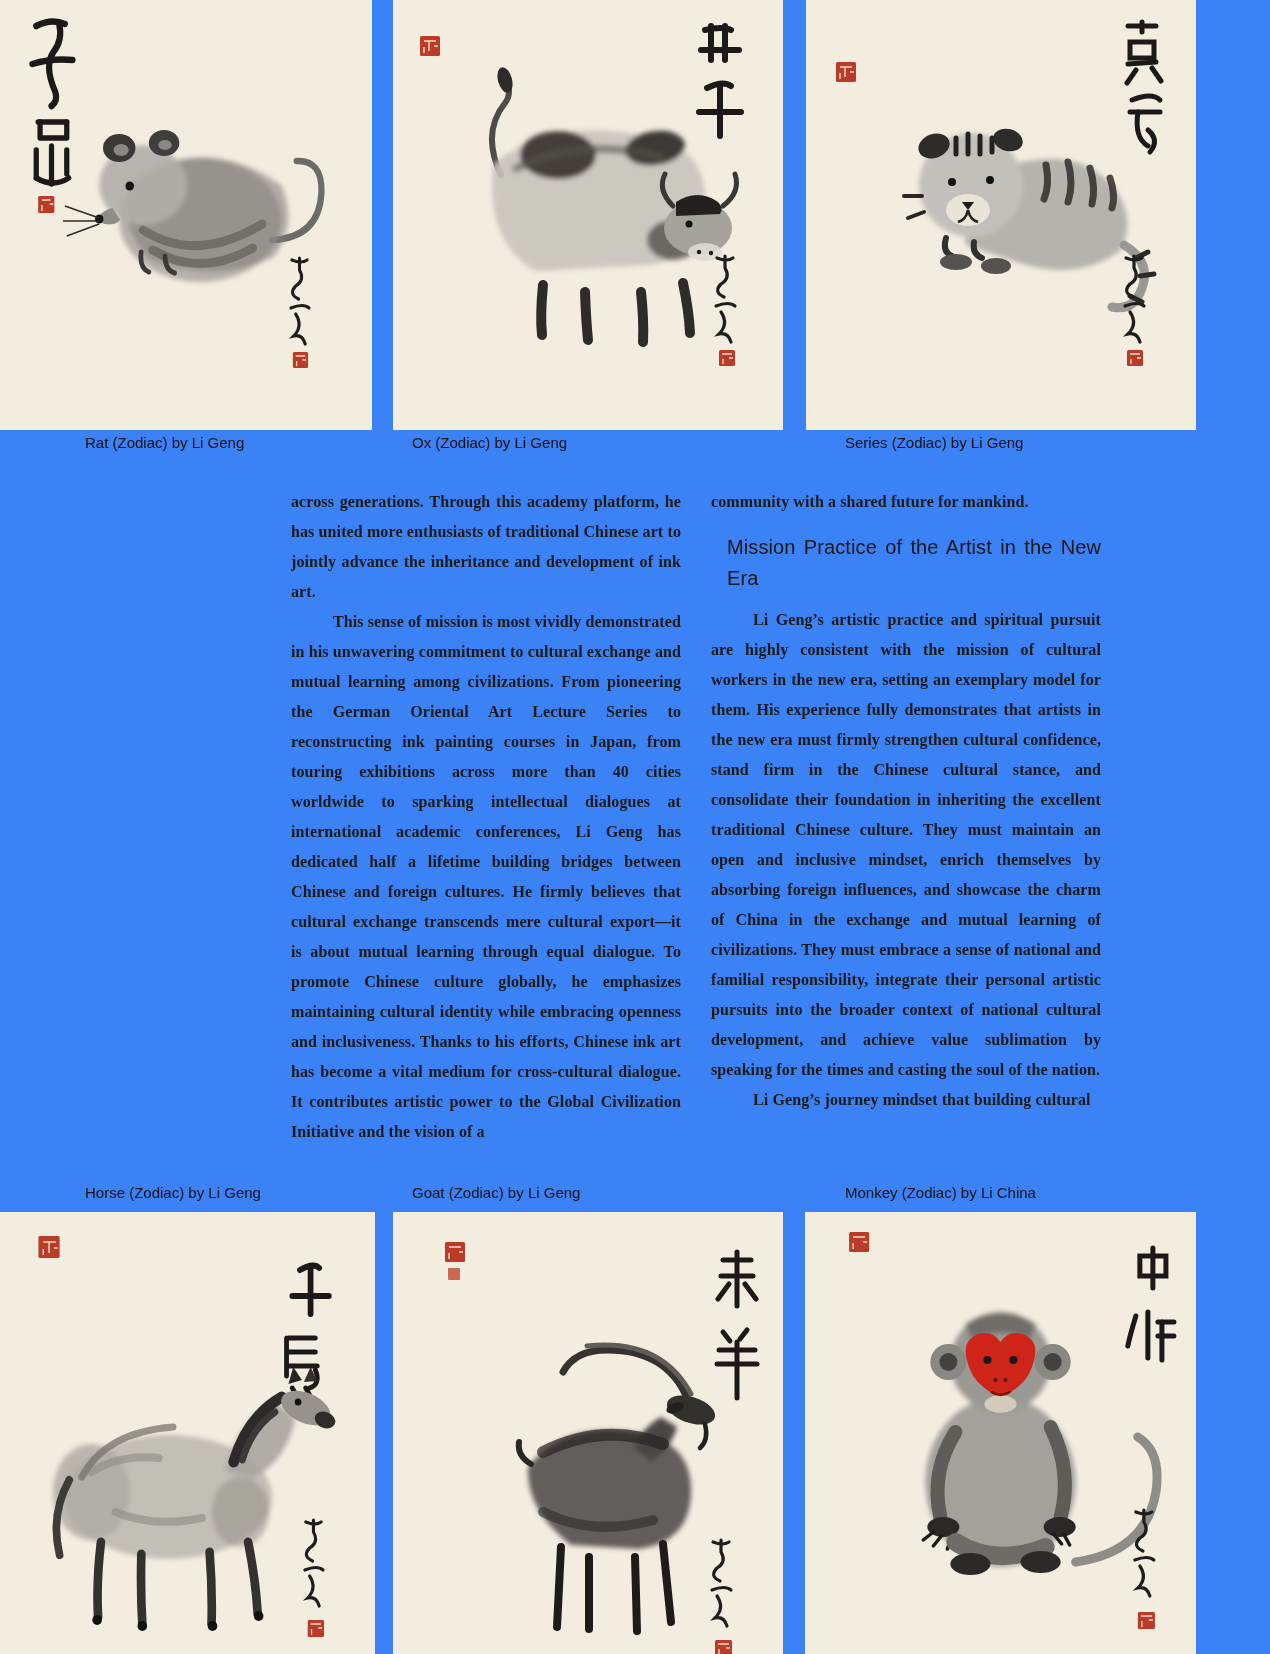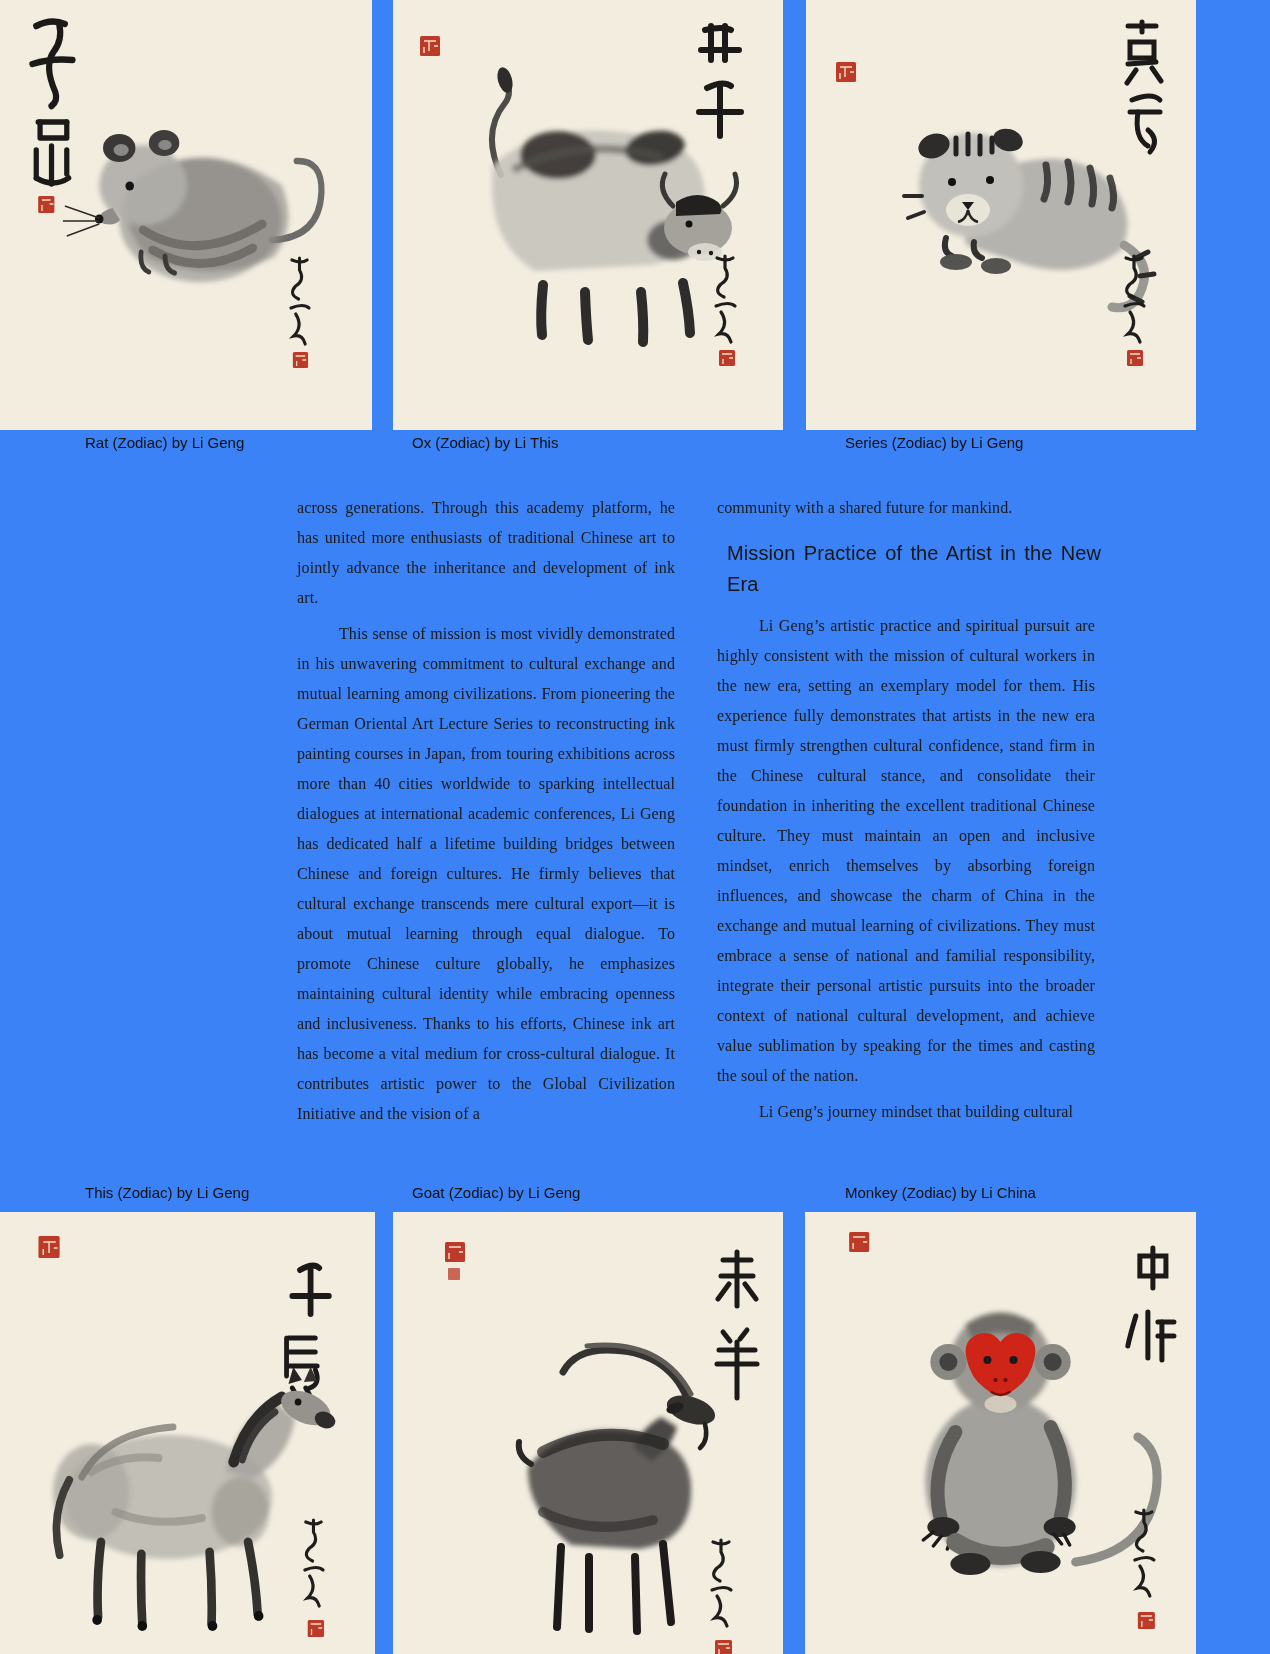--- a/index.html
+++ b/index.html
@@ -13,21 +13,21 @@
   #p3{left:806px;top:0;width:390px;height:430px;}
   #p4{left:0;top:1212px;width:375px;height:442px;}
   #p5{left:393px;top:1212px;width:390px;height:442px;}
   #p6{left:805px;top:1212px;width:391px;height:442px;}
   .cap{position:absolute;font-family:"Liberation Sans", sans-serif;font-size:15px;
        line-height:18px;color:#111;white-space:nowrap;}
   .cap.t{top:434px;}
   .cap.b{top:1184px;}
   .col{position:absolute;top:487px;width:390px;font-size:16px;line-height:30px;
        color:#1a1a1a;text-align:justify;letter-spacing:0.1px;}
-  .col p{margin:6px;text-indent:42px;}
+  .col p{margin:0;text-indent:42px;font-weight:bold;}
   .col p.cont{text-indent:0;}
   .col h2{font-family:"Liberation Sans", sans-serif;font-weight:400;font-size:20px;
           line-height:31px;margin:15px 0 11px 16px;color:#161616;text-align:justify;}
   #colL{left:291px;}
   #colR{left:711px;}
 </style>
 </head>
 <body>
 
 <div class="page">
@@ -187,36 +187,36 @@
           <path d="M324,312 q8,12 -2,22 q9,-2 12,8"></path>
       </g>
       <g>
         <rect x="321" y="350" width="16" height="16" rx="1.5" fill="#bc3a28"></rect>
         <path d="M324,354 h10 M325,359 v5 M331,358 h4" stroke="#eedfc9" stroke-width="1.3" fill="none"></path>
       </g>
     </svg>
   </figure>
 
   <div class="cap t" style="left:85px">Rat (Zodiac) by Li Geng</div>
-  <div class="cap t" style="left:412px">Ox (Zodiac) by Li This</div>
+  <div class="cap t" style="left:412px">Ox (Zodiac) by Li Geng</div>
   <div class="cap t" style="left:845px">Series (Zodiac) by Li Geng</div>
 
   <section class="col" id="colL">
     <p class="cont">across generations. Through this academy platform, he has united more enthusiasts of traditional Chinese art to jointly advance the inheritance and development of ink art.</p>
     <p>This sense of mission is most vividly demonstrated in his unwavering commitment to cultural exchange and mutual learning among civilizations. From pioneering the German Oriental Art Lecture Series to reconstructing ink painting courses in Japan, from touring exhibitions across more than 40 cities worldwide to sparking intellectual dialogues at international academic conferences, Li Geng has dedicated half a lifetime building bridges between Chinese and foreign cultures. He firmly believes that cultural exchange transcends mere cultural export—it is about mutual learning through equal dialogue. To promote Chinese culture globally, he emphasizes maintaining cultural identity while embracing openness and inclusiveness. Thanks to his efforts, Chinese ink art has become a vital medium for cross-cultural dialogue. It contributes artistic power to the Global Civilization Initiative and the vision of a</p>
   </section>
 
   <section class="col" id="colR">
     <p class="cont">community with a shared future for mankind.</p>
     <h2>Mission Practice of the Artist in the New Era</h2>
     <p>Li Geng’s artistic practice and spiritual pursuit are highly consistent with the mission of cultural workers in the new era, setting an exemplary model for them. His experience fully demonstrates that artists in the new era must firmly strengthen cultural confidence, stand firm in the Chinese cultural stance, and consolidate their foundation in inheriting the excellent traditional Chinese culture. They must maintain an open and inclusive mindset, enrich themselves by absorbing foreign influences, and showcase the charm of China in the exchange and mutual learning of civilizations. They must embrace a sense of national and familial responsibility, integrate their personal artistic pursuits into the broader context of national cultural development, and achieve value sublimation by speaking for the times and casting the soul of the nation.</p>
     <p>Li Geng’s journey mindset that building cultural</p>
   </section>
 
-  <div class="cap b" style="left:85px">This (Zodiac) by Li Geng</div>
+  <div class="cap b" style="left:85px">Horse (Zodiac) by Li Geng</div>
   <div class="cap b" style="left:412px">Goat (Zodiac) by Li Geng</div>
   <div class="cap b" style="left:845px">Monkey (Zodiac) by Li China</div>
 
   <figure class="panel tall" id="p4" style="margin:0">
     <svg viewBox="0 0 390 500" preserveAspectRatio="none">
       <defs>
           <filter id="fb4" x="-30%" y="-30%" width="160%" height="160%">
             <feGaussianBlur stdDeviation="2.8"></feGaussianBlur>
           </filter>
         </defs>

